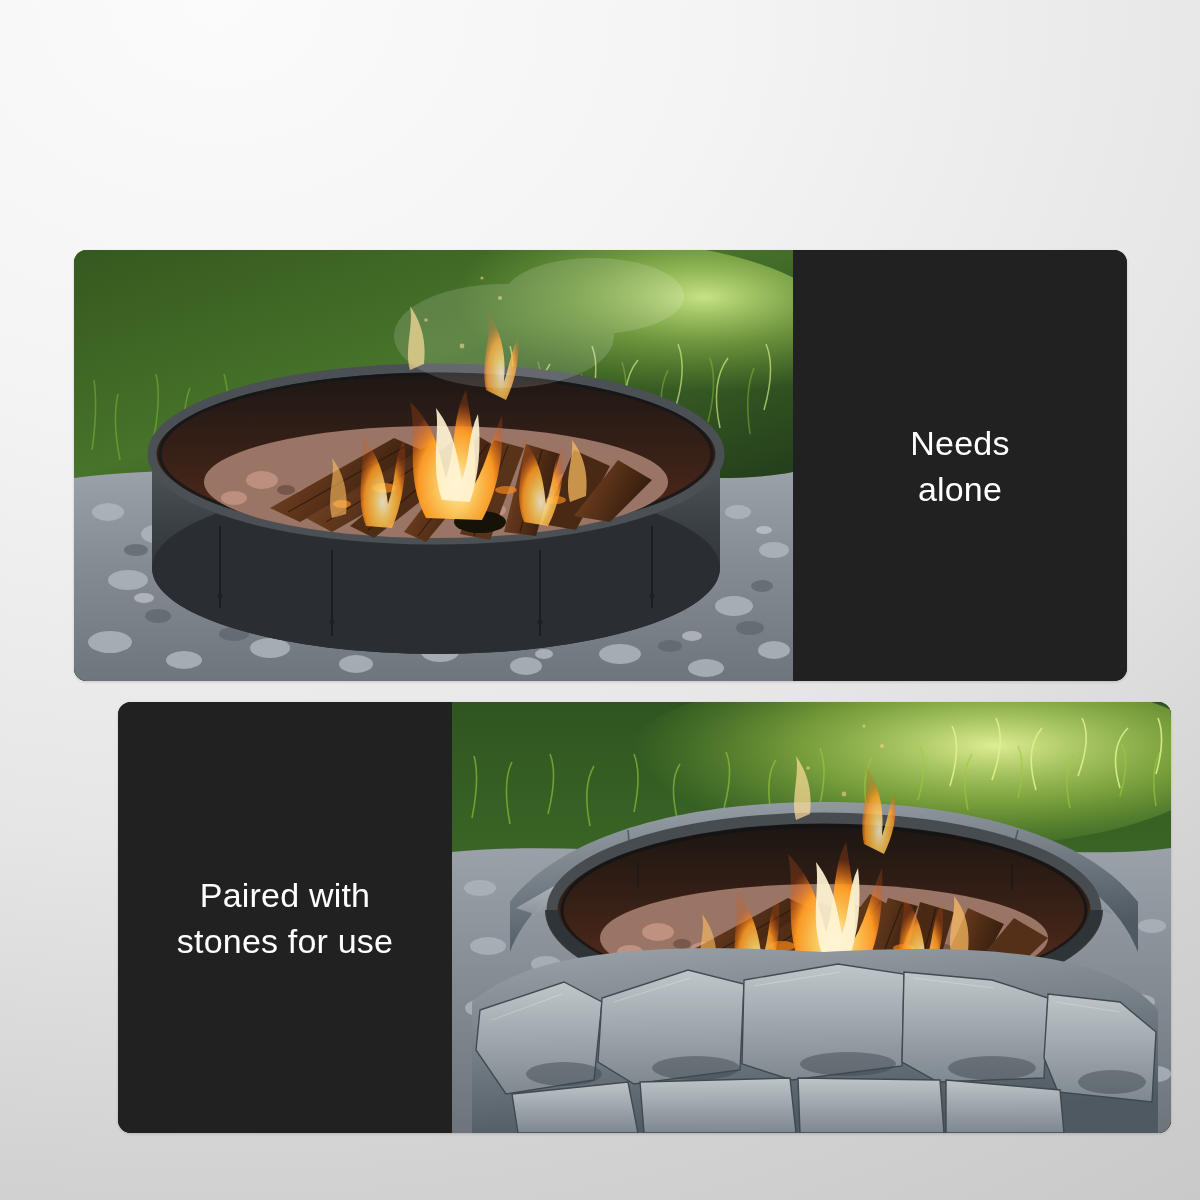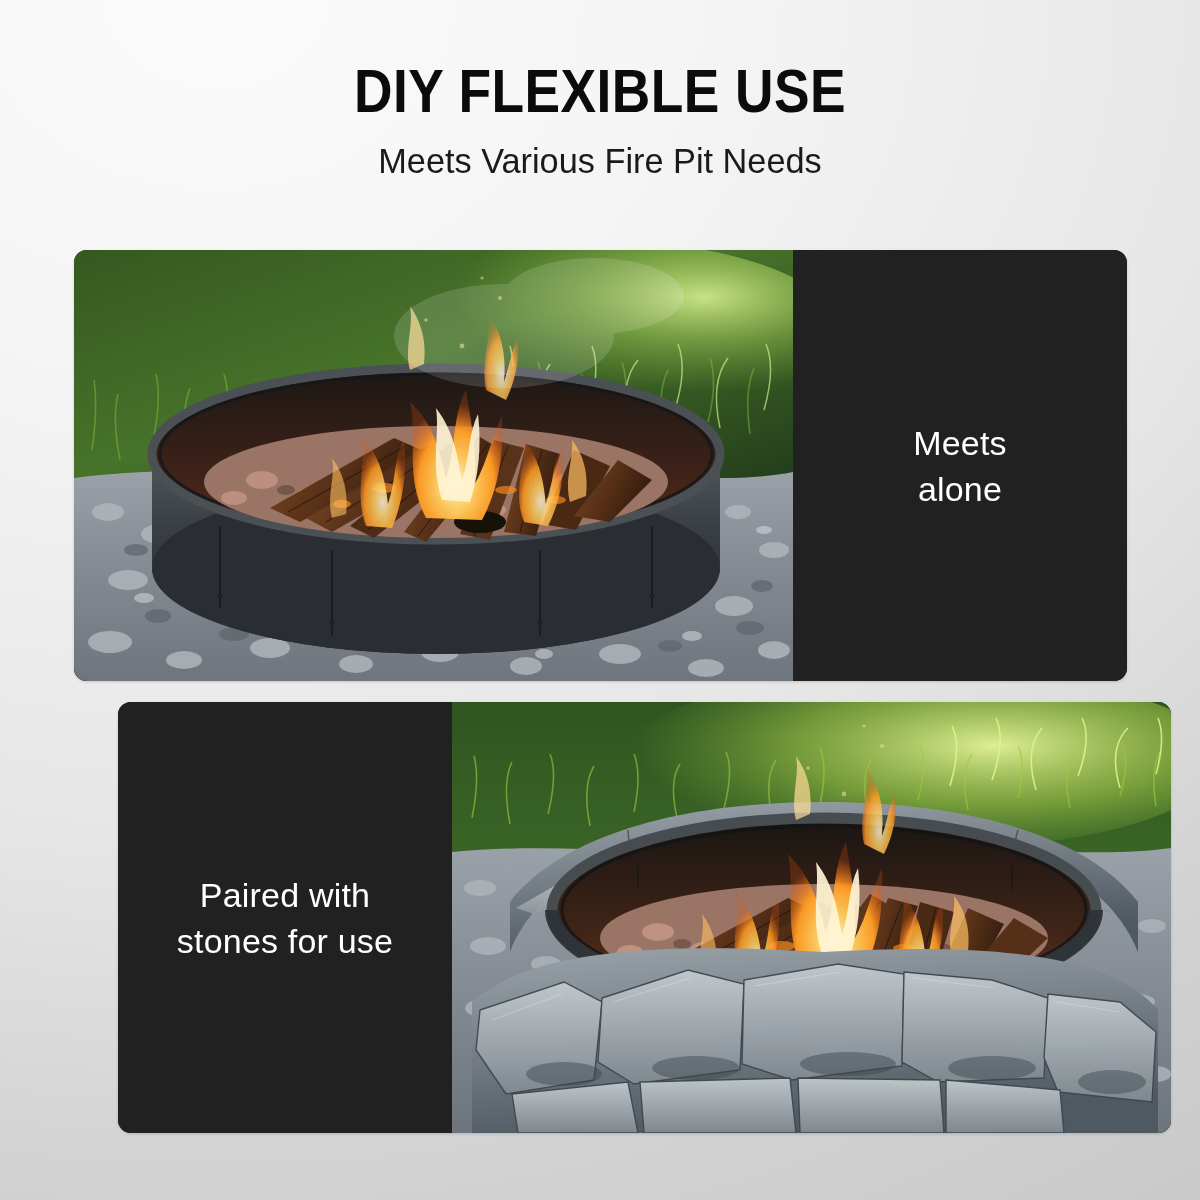--- a/index.html
+++ b/index.html
@@ -110,24 +110,20 @@
     letter-spacing: 0.2px;
     white-space: pre-line;
   }
   #caption-bottom-panel { order: -1; flex: 0 0 334px; }
 </style>
 </head>
 <body>
 
 <div id="page">
 
-  <div id="header">
-    <h1 id="title">DIY FLEXIBLE USE</h1>
-    <p id="subtitle">Meets Various Fire Pit Needs</p>
-  </div>
 
   <div class="card" id="card-top">
 
     <div class="photo" id="photo-top">
       <svg viewBox="0 0 719 431" preserveAspectRatio="xMidYMid slice">
         <defs>
           <linearGradient id="t-sky" x1="0" y1="0" x2="0" y2="1">
             <stop offset="0" stop-color="#3f6a2b"></stop>
             <stop offset="1" stop-color="#2c4a1e"></stop>
           </linearGradient>
@@ -356,21 +352,21 @@
         </g>
 
         <g opacity="0.14">
           <ellipse cx="430" cy="86" rx="110" ry="52" fill="#ffffff"></ellipse>
           <ellipse cx="520" cy="46" rx="90" ry="38" fill="#ffffff"></ellipse>
         </g>
       </svg>
     </div>
 
     <div class="caption-panel">
-      <div class="caption-text">Meets
+      <div class="caption-text">Needs
 alone</div>
     </div>
   </div>
 
   <div class="card" id="card-bottom">
 
     <div class="caption-panel" id="caption-bottom-panel">
       <div class="caption-text">Paired with
 stones for use</div>
     </div>

